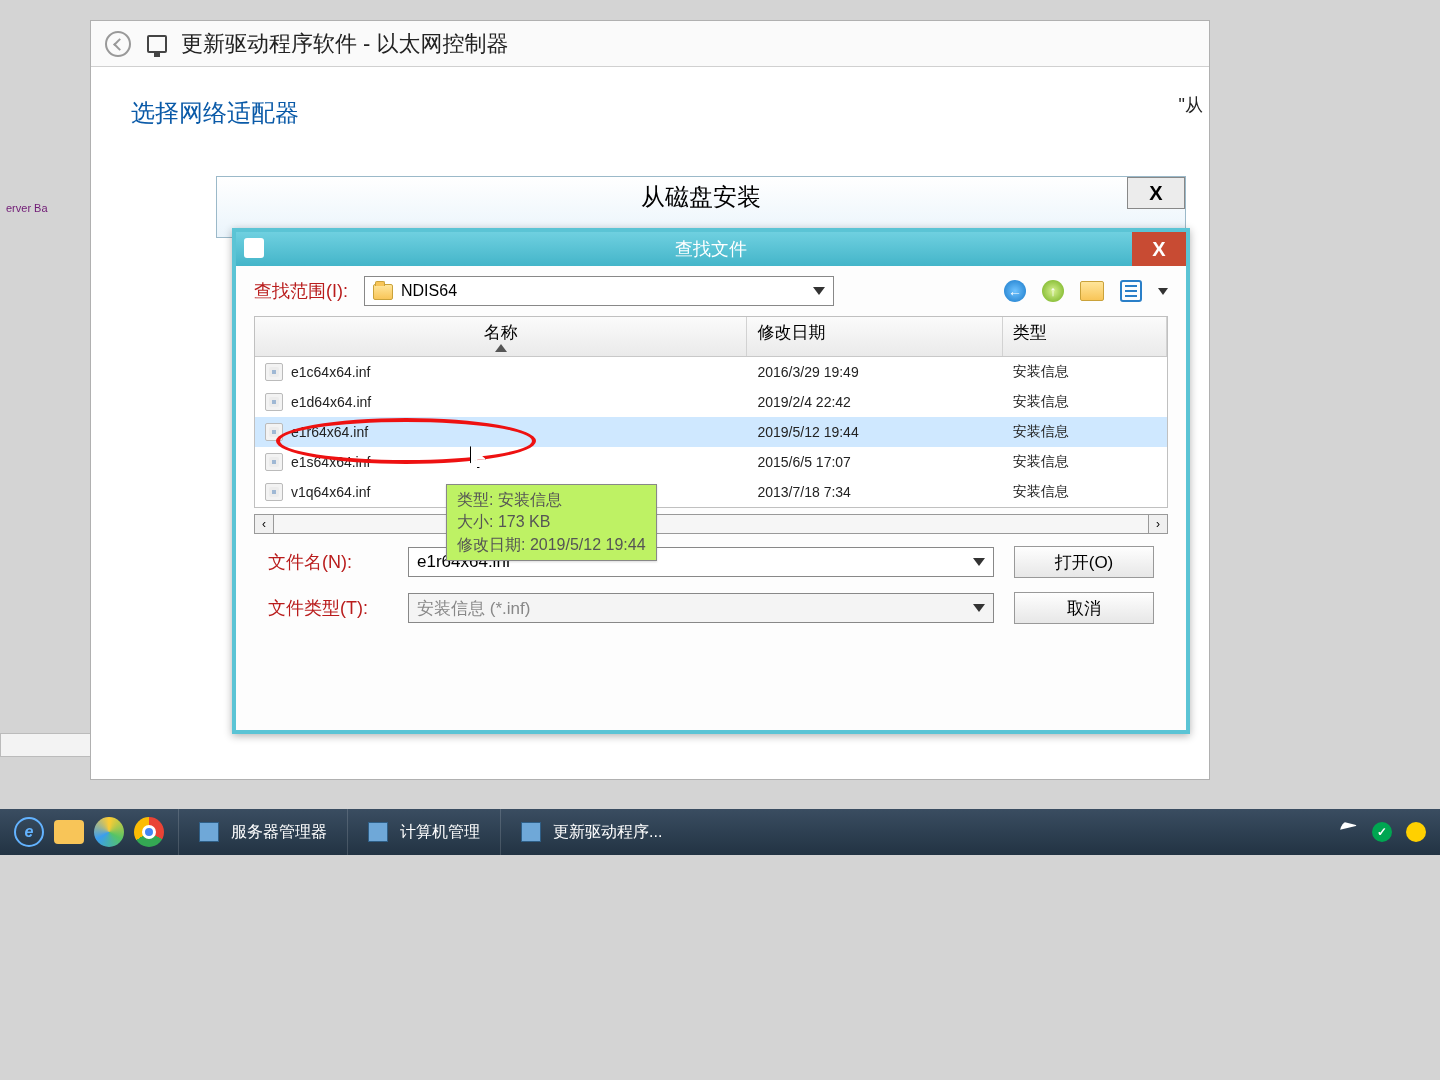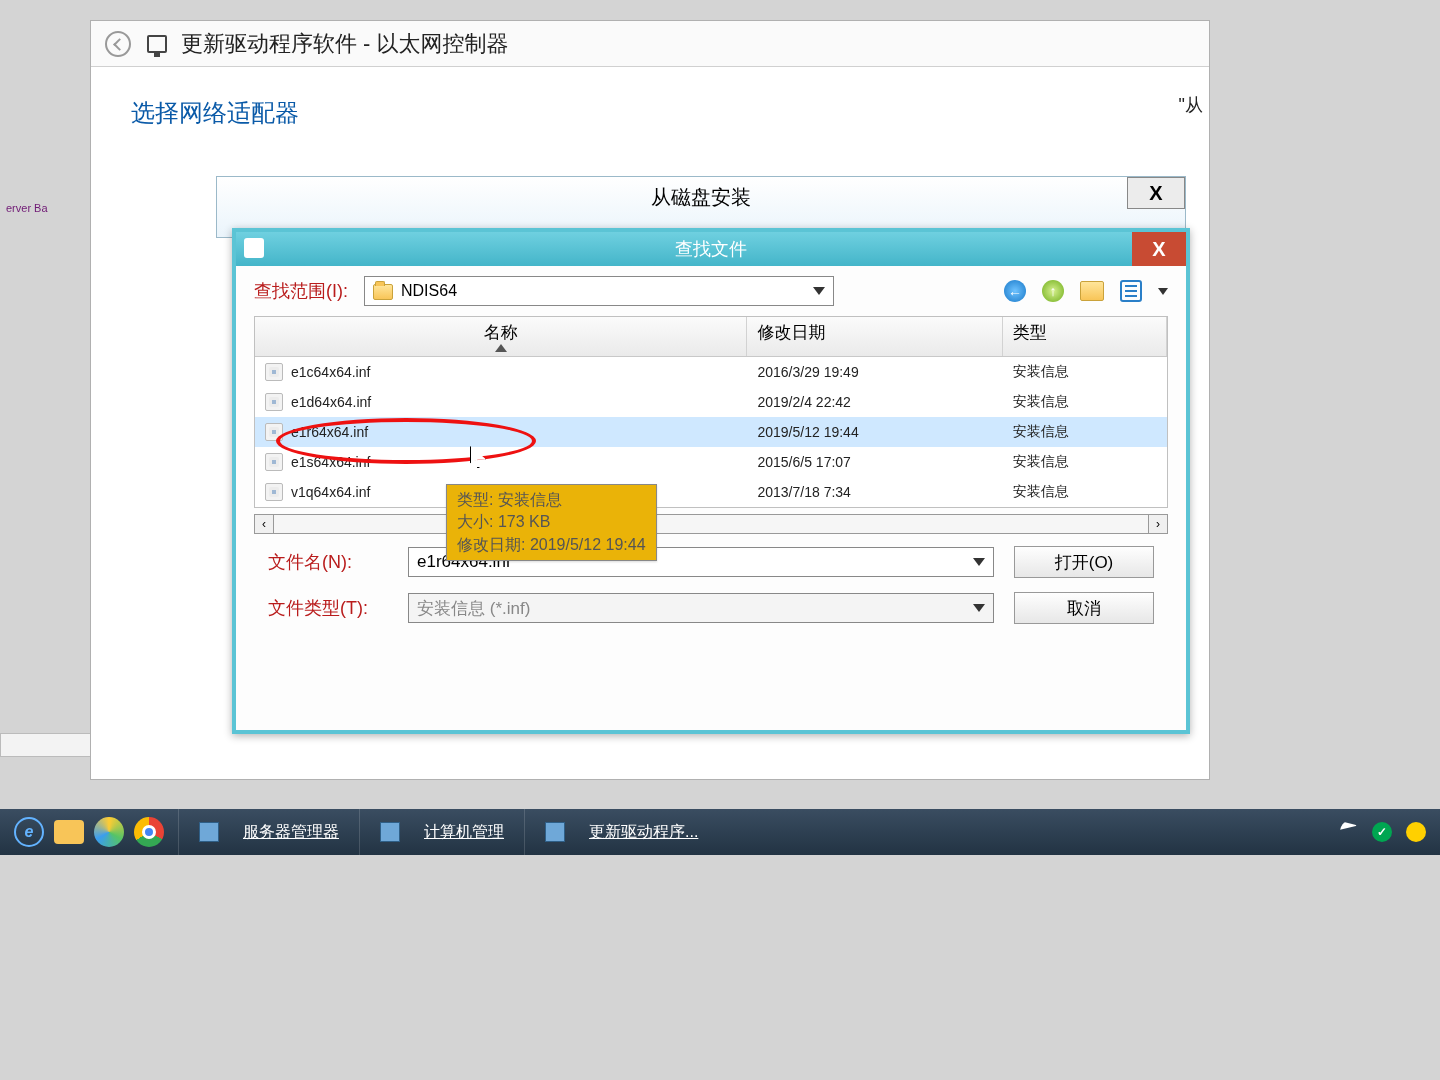--- a/index.html
+++ b/index.html
@@ -12,21 +12,21 @@
   .wiz-back::before { content: ""; position: absolute; left: 8px; top: 7px; width: 7px; height: 7px; border-left: 2px solid #999; border-bottom: 2px solid #999; transform: rotate(45deg); }
   .wiz-monicon { width: 20px; height: 18px; border: 2px solid #444; border-radius: 2px; margin-right: 14px; position: relative; }
   .wiz-monicon::after { content: ""; position: absolute; bottom: -6px; left: 5px; width: 6px; height: 4px; background:#444; }
   .wiz-title { font-size: 22px; color: #222; }
   .wiz-body { padding: 30px 40px; }
   .wiz-heading { font-size: 24px; color: #0a5aa8; margin-bottom: 28px; }
   .wiz-fromtext { position: absolute; right: 6px; top: 72px; font-size: 18px; color: #222; }
 
   
   .disk-dialog { position: absolute; left: 216px; top: 176px; width: 970px; height: 62px; background: linear-gradient(#fff,#eaf4fb); border: 1px solid #9bb9c9; }
-  .disk-title { display: flex; justify-content: center; align-items: center; height: 40px; font-size: 20px; }
+  .disk-title { display: flex; justify-content: center; align-items: center; height: 40px; font-size: 24px; }
   .disk-close { position: absolute; right: 0; top: 0; width: 58px; height: 32px; display:flex; align-items:center; justify-content:center; font-size:20px; font-weight:bold; background:#ececec; border:1px solid #888; }
 
   
   .find-dialog { position: absolute; left: 232px; top: 228px; width: 958px; height: 506px; background: #fdfdfd; border: 4px solid #5bc4d5; box-shadow: 0 2px 8px rgba(0,0,0,.3); }
   .find-titlebar { height: 34px; background: linear-gradient(#6fd0e0,#44b5c9); display:flex; align-items:center; justify-content:center; position:relative; color:#fff; font-size:18px; }
   .find-titlebar .ticon { position:absolute; left:8px; top:6px; width:20px; height:20px; background:#fff; border-radius:3px; }
   .find-close { position:absolute; right:0; top:0; width:54px; height:34px; background:#c84b33; color:#fff; display:flex; align-items:center; justify-content:center; font-size:20px; font-weight:bold; }
 
   .find-toolbar { display:flex; align-items:center; padding:10px 18px; gap:16px; }
   .lbl { font-size:18px; color:#b91c1c; white-space:nowrap; }
@@ -58,21 +58,21 @@
   .row .c.name { width:54%; display:flex; align-items:center; gap:8px; }
   .row .c.date { width:28%; }
   .row .c.type { width:18%; text-align:left; }
   .inficon { width:18px; height:18px; background:#f3f3f3; border:1px solid #bbb; border-radius:2px; position:relative; flex-shrink:0; }
   .inficon::after{ content:""; position:absolute; left:3px; top:3px; width:10px; height:10px; background: radial-gradient(circle,#9fb8d4 30%, transparent 32%),#ececec; border-radius:2px; }
 
   
   .annot-oval { position:absolute; left:40px; top:186px; width:260px; height:46px; border:4px solid #e11; border-radius:50%; pointer-events:none; z-index:5; }
 
   
-  .tooltip { position:absolute; left:210px; top:252px; background:#eab308; border:1px solid #888; padding:4px 10px; font-size:16px; color:#555; line-height:1.4; z-index:4; box-shadow:0 1px 2px rgba(0,0,0,.15); }
+  .tooltip { position:absolute; left:210px; top:252px; background:#bef264; border:1px solid #888; padding:4px 10px; font-size:16px; color:#555; line-height:1.4; z-index:4; box-shadow:0 1px 2px rgba(0,0,0,.15); }
 
   
   .hscroll { display:flex; align-items:center; margin: 6px 18px 0; }
   .hscroll .btn { width:20px; height:20px; border:1px solid #999; background:#f0f0f0; display:flex; align-items:center; justify-content:center; font-size:12px; }
   .hscroll .track { flex:1; height:20px; border:1px solid #999; border-left:none; border-right:none; background:#f6f6f6; position:relative; }
   .hscroll .thumb { position:absolute; left:36%; top:2px; width:50px; height:14px; background:#d0d0d0; border:1px solid #aaa; border-radius:2px; }
 
   
   .bottom { display:grid; grid-template-columns: 120px 1fr 140px; gap:14px 20px; padding: 12px 32px; align-items:center; }
   .text-combo { height:30px; border:1px solid #888; background:#fff; display:flex; align-items:center; justify-content:space-between; padding:0 8px; font-size:17px; }
@@ -84,21 +84,21 @@
 
   
   .taskbar { position:absolute; left:0; bottom:225px; width:100%; height:46px; background: linear-gradient(#3a4d61,#223343); display:flex; align-items:center; color:#fff; font-size:16px; }
   .tb-launch { display:flex; align-items:center; gap:10px; padding:0 14px; }
   .tb-ic { width:30px; height:30px; border-radius:50%; display:flex; align-items:center; justify-content:center; }
   .tb-ic.ie { border:2px solid #63b3ff; color:#63b3ff; font-style:italic; font-weight:bold; }
   .tb-ic.folder { background:#f8c558; border-radius:4px; width:30px; height:24px; }
   .tb-ic.play { background: conic-gradient(#ffcc33, #55c466, #3a9df0, #ffcc33); }
   .tb-ic.chrome{ background: conic-gradient(#ea4335 0 33%, #34a853 33% 66%, #fbbc05 66% 100%); position:relative; }
   .tb-ic.chrome::after{ content:""; position:absolute; inset:8px; background:#4285f4; border:3px solid #fff; border-radius:50%; }
-  .tb-task { height:100%; border-left:1px solid rgba(255,255,255,.15); padding:16px 20px; display:flex; align-items:center; gap:24px;text-decoration:underline; }
+  .tb-task { height:100%; border-left:1px solid rgba(255,255,255,.15); padding:16px 20px; display:flex; align-items:center; gap:12px; }
   .tb-task .sq { width:20px; height:20px; background:#6fa8d8; border:1px solid #2f5f87; }
   .tb-tray { margin-left:auto; display:flex; align-items:center; gap:14px; padding-right:14px; }
   .tray-ic { width:20px; height:20px; border-radius:50%; }
   .tray-ic.flag{ background:#fff; clip-path: polygon(0 0, 100% 20%, 0 40%); width:18px; height:22px; }
   .tray-ic.a { background:#00a651; color:#fff; display:flex; align-items:center; justify-content:center; font-size:12px; font-weight:bold; }
   .tray-ic.y { background:#ffd000; }
 
   
   .left-scroll-stub { position:absolute; left:0; top:733px; width:160px; height:24px; display:flex; }
   .left-scroll-stub .t{ flex:1; border:1px solid #bbb; background:#f3f3f3; }

